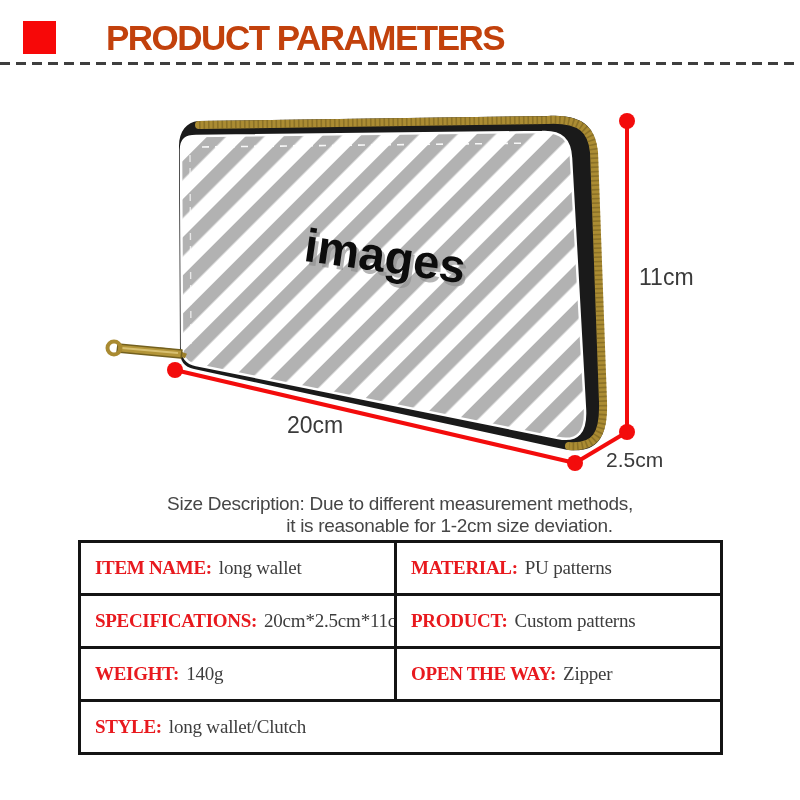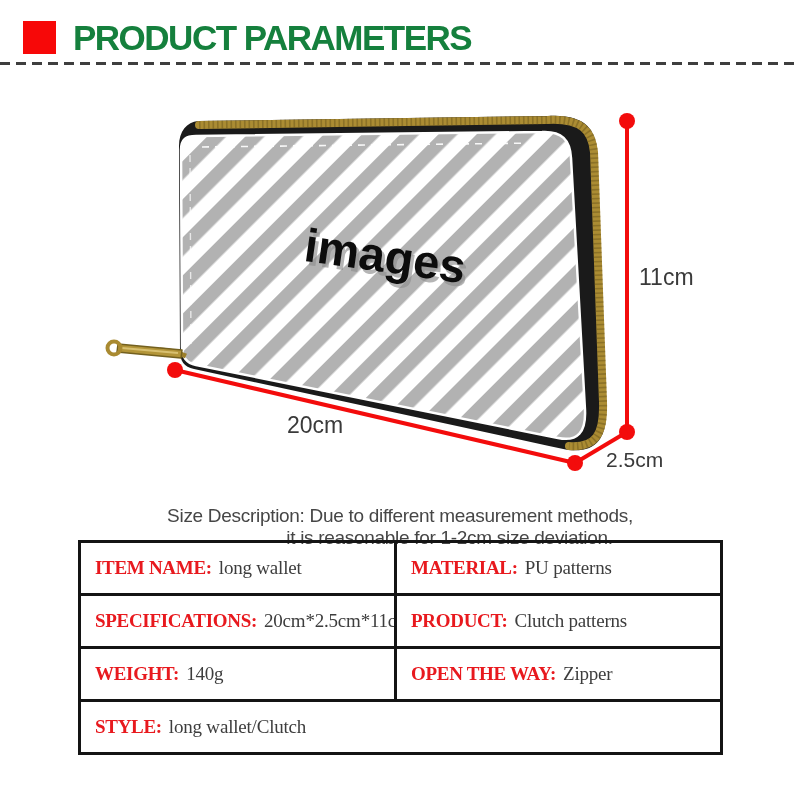--- a/index.html
+++ b/index.html
@@ -29,24 +29,25 @@
   }
   .header .accent-square {
     width: 33px;
     height: 33px;
     background: #f70808;
     flex: 0 0 auto;
   }
   .header .title {
     font-size: 35px;
     font-weight: bold;
-    color: #15803d;
+    color: #c2410c;
     letter-spacing: -1.5px;
     line-height: 1;
     white-space: nowrap;
+    margin-left: 33px;
   }
   .dashed-divider {
     position: absolute;
     left: 0;
     top: 62px;
     width: 800px;
     height: 3px;
     background: repeating-linear-gradient(90deg,
       #3e3e3e 0px, #3e3e3e 10px,
       transparent 10px, transparent 16px);
@@ -65,21 +66,20 @@
   .size-note {
     position: absolute;
     left: 0;
     top: 493px;
     width: 800px;
     text-align: center;
     color: #464646;
     font-size: 19px;
     line-height: 22px;
     letter-spacing: -0.3px;
-    margin-top: 12px;
   }
   .size-note .line2 {
     padding-left: 99px;
   }
 
   
   .spec-table {
     position: absolute;
     left: 78px;
     top: 540px;
@@ -188,21 +188,21 @@
       </td>
       <td>
         <span class="lbl">MATERIAL:</span><span class="val">PU patterns</span>
       </td>
     </tr>
     <tr>
       <td>
         <span class="lbl">SPECIFICATIONS:</span><span class="val">20cm*2.5cm*11cm</span>
       </td>
       <td>
-        <span class="lbl">PRODUCT:</span><span class="val">Clutch patterns</span>
+        <span class="lbl">PRODUCT:</span><span class="val">Custom patterns</span>
       </td>
     </tr>
     <tr>
       <td>
         <span class="lbl">WEIGHT:</span><span class="val">140g</span>
       </td>
       <td>
         <span class="lbl">OPEN THE WAY:</span><span class="val">Zipper</span>
       </td>
     </tr>

